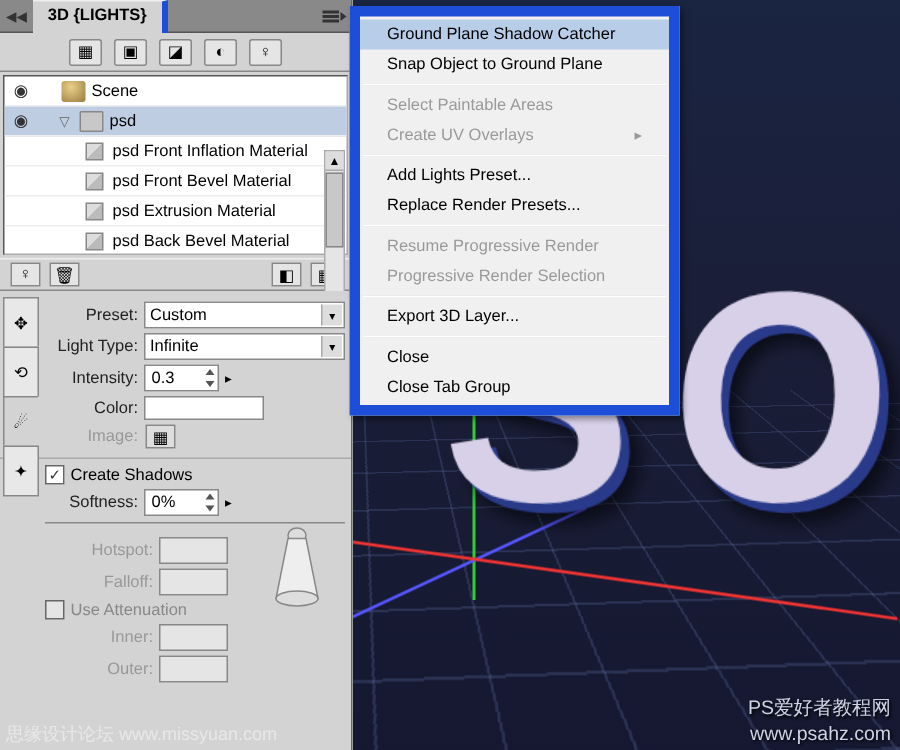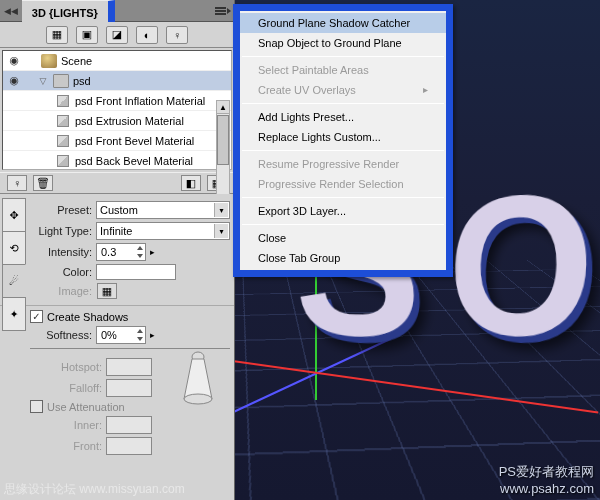--- a/index.html
+++ b/index.html
@@ -35,21 +35,21 @@
   .panel {
     position: absolute; left: 0; top: 0; width: 235px; height: 500px;
     background: #d3d3d3; border-right: 1px solid #666; z-index: 2;
   }
   .panel-tabs {
     height: 22px; background: #898989; display: flex; align-items: center;
     border-bottom: 1px solid #555;
   }
   .tab-active {
     background: #d3d3d3; padding: 3px 10px; border-top: 1px solid #eee;
-    border-right: 7px solid #1d4ed8; height: 22px; display: flex; align-items: flex-end;
+    border-right: 4px solid #1d4ed8; height: 22px; display: flex; align-items: flex-start;
     font-weight: bold;
   }
   .tab-spacer { flex: 1; }
   .collapse-chev { color: #333; padding: 0 4px; font-size: 9px; }
   .flyout-btn {
     width: 22px; height: 18px; margin-left: auto; cursor: pointer;
     display: flex; align-items: center; justify-content: center;
   }
   .flyout-lines { width: 11px; height: 8px; border-top: 2px solid #333; border-bottom: 2px solid #333; position: relative; }
   .flyout-lines::after { content:''; position: absolute; top:1px; left:0; width:11px; height:2px; background:#333; }
@@ -200,30 +200,30 @@
           </span>
       <span class="tree-label">psd Front Inflation Material</span>
     </div>
     <div class="tree-row">
       <span class="tree-eye"></span>
           <span class="tree-blank"></span>
           <span class="tree-blank"></span>
       <span class="tree-icon">
             <span class="mat-icon"></span>
           </span>
-      <span class="tree-label">psd Extrusion Material</span>
+      <span class="tree-label">psd Front Bevel Material</span>
     </div>
     <div class="tree-row">
       <span class="tree-eye"></span>
           <span class="tree-blank"></span>
           <span class="tree-blank"></span>
       <span class="tree-icon">
             <span class="mat-icon"></span>
           </span>
-      <span class="tree-label">psd Front Bevel Material</span>
+      <span class="tree-label">psd Extrusion Material</span>
     </div>
     <div class="tree-row">
       <span class="tree-eye"></span>
           <span class="tree-blank"></span>
           <span class="tree-blank"></span>
       <span class="tree-icon">
             <span class="mat-icon"></span>
           </span>
       <span class="tree-label">psd Back Bevel Material</span>
     </div>
@@ -313,36 +313,36 @@
         </div>
       <div class="prop-row" style="padding-left:0;">
         <span class="checkbox" style="background:#e5e5e5"></span>
         <span>Use Attenuation</span>
       </div>
       <div class="prop-row">
           <span class="prop-label">Inner:</span>
           <div class="prop-num" style="width:46px"></div>
         </div>
       <div class="prop-row">
-          <span class="prop-label">Front:</span>
+          <span class="prop-label">Outer:</span>
           <div class="prop-num" style="width:46px"></div>
         </div>
     </div>
   </div>
 </div>
 
 <div class="flyout" id="flyout">
     <div class="menu-item hover">Ground Plane Shadow Catcher</div>
     <div class="menu-item">Snap Object to Ground Plane</div>
     <div class="menu-sep"></div>
     <div class="menu-item disabled">Select Paintable Areas</div>
     <div class="menu-item disabled sub">Create UV Overlays</div>
     <div class="menu-sep"></div>
     <div class="menu-item">Add Lights Preset...</div>
-    <div class="menu-item">Replace Lights Custom...</div>
+    <div class="menu-item">Replace Render Presets...</div>
     <div class="menu-sep"></div>
     <div class="menu-item disabled">Resume Progressive Render</div>
     <div class="menu-item disabled">Progressive Render Selection</div>
     <div class="menu-sep"></div>
     <div class="menu-item">Export 3D Layer...</div>
     <div class="menu-sep"></div>
     <div class="menu-item">Close</div>
     <div class="menu-item">Close Tab Group</div>
   </div>
 

